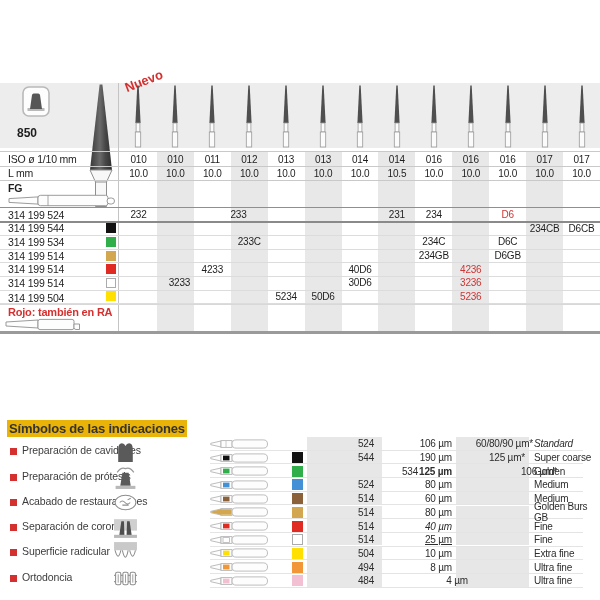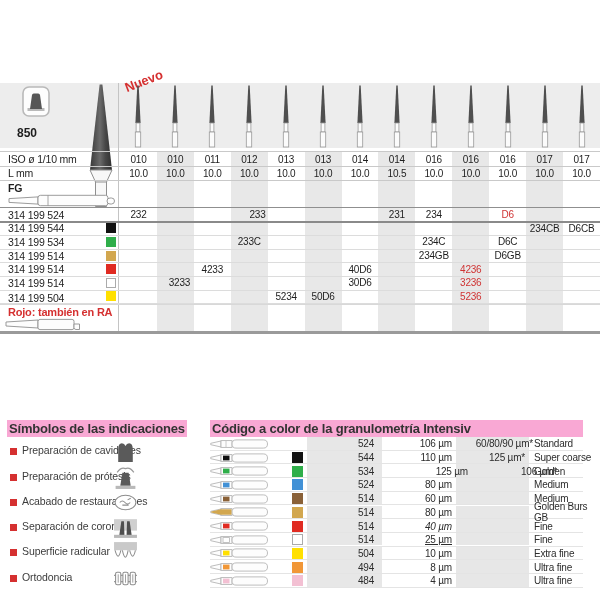--- a/index.html
+++ b/index.html
@@ -5,21 +5,21 @@
   html,body{margin:0;padding:0;background:#fff;}
   #page{position:relative;width:600px;height:600px;background:#fff;overflow:hidden;
         font-family:"Liberation Sans","DejaVu Sans",sans-serif;color:#1e1e1e;}
   .abs{position:absolute;}
   .hline{position:absolute;background:#c9c9c9;height:1px;}
   .num{font-size:10px;letter-spacing:-0.2px;color:#1e1e1e;display:flex;align-items:center;justify-content:center;}
   .red-text{color:#cf3434 !important;}
   .rowlabel{font-size:10.5px;letter-spacing:-0.2px;color:#1e1e1e;display:flex;align-items:center;}
   .chip{position:absolute;width:10px;height:10px;box-sizing:border-box;}
   .stripe{position:absolute;background:#e8e8e8;}
-  .heading-band{position:absolute;background:#f9a8d4;height:17px;display:flex;align-items:center;}
+  .heading-band{position:absolute;background:#eab308;height:17px;display:flex;align-items:center;}
   .heading-text{font-size:13px;font-weight:bold;color:#333;letter-spacing:-0.2px;white-space:nowrap;}
   .sym-label{font-size:10.5px;color:#3c3c3c;letter-spacing:-0.1px;}
   .gran-cell{position:absolute;font-size:10px;letter-spacing:-0.2px;color:#2d2d2d;display:flex;align-items:center;}
   .right{justify-content:flex-end;text-align:center;}
   .band-gray{position:absolute;background:#e7e7e7;}
   svg{display:block;}
 </style>
 </head>
 <body>
 
@@ -214,21 +214,21 @@
       <div class="abs num" style="left: 378.462px; top: 166px; width: 36.9231px; height: 14px;">10.5</div>
       <div class="abs num" style="left: 415.385px; top: 166px; width: 36.9231px; height: 14px;">10.0</div>
       <div class="abs num" style="left: 452.308px; top: 166px; width: 36.9231px; height: 14px;">10.0</div>
       <div class="abs num" style="left: 489.231px; top: 166px; width: 36.9231px; height: 14px;">10.0</div>
       <div class="abs num" style="left: 526.154px; top: 166px; width: 36.9231px; height: 14px;">10.0</div>
       <div class="abs num" style="left: 563.077px; top: 166px; width: 36.9231px; height: 14px;">10.0</div>
     </div>
   <div id="product-rows">
       <div class="abs rowlabel" style="left: 8px; top: 208px; height: 13.6px;">314 199 524</div>
       <div class="abs num" style="left: 120px; top: 208px; width: 36.9231px; height: 13.6px;">232</div>
-      <div class="abs num" style="left: 241px; top: 208px; width: 33px; height: 13.6px;">233</div>
+      <div class="abs num" style="left: 222px; top: 208px; width: 33px; height: 13.6px;">233</div>
       <div class="abs num" style="left: 378.462px; top: 208px; width: 36.9231px; height: 13.6px;">231</div>
       <div class="abs num" style="left: 415.385px; top: 208px; width: 36.9231px; height: 13.6px;">234</div>
       <div class="abs num red-text" style="left: 489.231px; top: 208px; width: 36.9231px; height: 13.6px;">D6</div>
       <div class="abs rowlabel" style="left: 8px; top: 221.6px; height: 13.6px;">314 199 544</div>
       <div class="chip" style="left: 106px; top: 223.4px; background: rgb(18, 18, 18);"></div>
       <div class="abs num" style="left: 526.154px; top: 221.6px; width: 36.9231px; height: 13.6px;">234CB</div>
       <div class="abs num" style="left: 563.077px; top: 221.6px; width: 36.9231px; height: 13.6px;">D6CB</div>
       <div class="abs rowlabel" style="left: 8px; top: 235.2px; height: 13.6px;">314 199 534</div>
       <div class="chip" style="left: 106px; top: 237px; background: rgb(47, 174, 74);"></div>
       <div class="abs num" style="left: 230.769px; top: 235.2px; width: 36.9231px; height: 13.6px;">233C</div>
@@ -318,71 +318,68 @@
      <g fill="#fff" stroke="#8d8d8d" stroke-width="1">
        <rect x="2.5" y="6" width="5" height="12" rx="1.5"></rect>
             <rect x="9.5" y="6" width="5" height="12" rx="1.5"></rect>
             <rect x="16.5" y="6" width="5" height="12" rx="1.5"></rect>
      </g>
           <path d="M5,8 v8 M12,8 v8 M19,8 v8" stroke="#8d8d8d" stroke-width="0.8"></path>
         </svg>
       </div>
     </div>
 
-  <div class="heading-band" style="left:210px;top:420px;width:373px;">
-    <span class="heading-text" style="padding-left:2px;">Código a color de la granulometría Intensiv</span>
-  </div>
   <div id="gran-rows">
       <div class="abs" style="left: 210px; top: 437px; width: 373px; height: 13.7px; border-bottom: 1px solid rgb(228, 228, 228); box-sizing: border-box;">
         <div class="band-gray" style="left: 97px; top: 0px; width: 75px; height: 12.5px;"></div>
         <div class="band-gray" style="left: 246px; top: 0px; width: 73px; height: 12.5px;"></div>
         <div class="abs" style="left: 0px; top: 1.85px;">
           <svg width="58" height="10" viewBox="0 0 58 10">
             <path d="M0.7,4.3 L11,2 L11,8 L0.7,5.7 Z" fill="#fdfdfd" stroke="#b5b5b5" stroke-width="0.9"></path>
     <rect x="11" y="1.6" width="11" height="6.8" fill="#fdfdfd" stroke="#b5b5b5" stroke-width="0.9"></rect>
     <rect x="22" y="0.9" width="35.5" height="8.2" rx="4.1" fill="#fdfdfd" stroke="#b5b5b5" stroke-width="0.9"></rect>
             <line x1="16" y1="2" x2="16" y2="8" stroke="#c4c4c4" stroke-width="0.9"></line>
           </svg>
         </div>
         <div class="gran-cell right" style="left: 97px; top: 0px; width: 67px; height: 13.7px; justify-content: flex-end; right: 0px;">524</div>
         <div class="gran-cell right" style="left: 174px; top: 0px; width: 68px; height: 13.7px; justify-content: flex-end; right: 0px;">106 µm</div>
         <div class="gran-cell right" style="left: 254px; top: 0px; width: 69px; height: 13.7px; justify-content: flex-end; right: 0px;">60/80/90 µm*</div>
-        <div class="gran-cell " style="left: 324px; top: 0px; width: 60px; height: 13.7px;">Standard</div>
+        <div class="gran-cell " style="left: 324px; top: 0px; width: 60px; height: 13.7px; font-style: italic;">Standard</div>
       </div>
       <div class="abs" style="left: 210px; top: 450.7px; width: 373px; height: 13.7px; border-bottom: 1px solid rgb(228, 228, 228); box-sizing: border-box;">
         <div class="band-gray" style="left: 97px; top: 0px; width: 75px; height: 12.5px;"></div>
         <div class="band-gray" style="left: 246px; top: 0px; width: 73px; height: 12.5px;"></div>
         <div class="abs" style="left: 0px; top: 1.85px;">
           <svg width="58" height="10" viewBox="0 0 58 10">
             <path d="M0.7,4.3 L11,2 L11,8 L0.7,5.7 Z" fill="#fdfdfd" stroke="#b5b5b5" stroke-width="0.9"></path>
     <rect x="11" y="1.6" width="11" height="6.8" fill="#fdfdfd" stroke="#b5b5b5" stroke-width="0.9"></rect>
     <rect x="22" y="0.9" width="35.5" height="8.2" rx="4.1" fill="#fdfdfd" stroke="#b5b5b5" stroke-width="0.9"></rect>
             <rect x="13" y="2.6" width="6.5" height="4.8" fill="#121212"></rect>
           </svg>
         </div>
         <div class="abs" style="left: 82px; top: 1.35px; width: 11px; height: 11px; box-sizing: border-box; background: rgb(18, 18, 18);"></div>
         <div class="gran-cell right" style="left: 97px; top: 0px; width: 67px; height: 13.7px; justify-content: flex-end; right: 0px;">544</div>
-        <div class="gran-cell right" style="left: 174px; top: 0px; width: 68px; height: 13.7px; justify-content: flex-end; right: 0px;">110 µm</div>
+        <div class="gran-cell right" style="left: 174px; top: 0px; width: 68px; height: 13.7px; justify-content: flex-end; right: 0px;">190 µm</div>
         <div class="gran-cell right" style="left: 246px; top: 0px; width: 69px; height: 13.7px; justify-content: flex-end; right: 0px;">125 µm*</div>
         <div class="gran-cell " style="left: 324px; top: 0px; width: 60px; height: 13.7px;">Super coarse</div>
       </div>
       <div class="abs" style="left: 210px; top: 464.4px; width: 373px; height: 13.7px; border-bottom: 1px solid rgb(228, 228, 228); box-sizing: border-box;">
         <div class="band-gray" style="left: 97px; top: 0px; width: 75px; height: 12.5px;"></div>
         <div class="band-gray" style="left: 246px; top: 0px; width: 73px; height: 12.5px;"></div>
         <div class="abs" style="left: 0px; top: 1.85px;">
           <svg width="58" height="10" viewBox="0 0 58 10">
             <path d="M0.7,4.3 L11,2 L11,8 L0.7,5.7 Z" fill="#fdfdfd" stroke="#b5b5b5" stroke-width="0.9"></path>
     <rect x="11" y="1.6" width="11" height="6.8" fill="#fdfdfd" stroke="#b5b5b5" stroke-width="0.9"></rect>
     <rect x="22" y="0.9" width="35.5" height="8.2" rx="4.1" fill="#fdfdfd" stroke="#b5b5b5" stroke-width="0.9"></rect>
             <rect x="13" y="2.6" width="6.5" height="4.8" fill="#2fae4a"></rect>
           </svg>
         </div>
         <div class="abs" style="left: 82px; top: 1.35px; width: 11px; height: 11px; box-sizing: border-box; background: rgb(47, 174, 74);"></div>
-        <div class="gran-cell right" style="left: 97px; top: 0px; width: 67px; height: 13.7px; justify-content: flex-end; right: 0px;">534</div>
-        <div class="gran-cell right" style="left: 190px; top: 0px; width: 68px; height: 13.7px; justify-content: flex-end; right: 0px;">125 µm</div>
+        <div class="gran-cell right" style="left: 97px; top: 0px; width: 67px; height: 13.7px; justify-content: flex-end; right: 0px; padding-left: 44px;">534</div>
+        <div class="gran-cell right" style="left: 174px; top: 0px; width: 68px; height: 13.7px; justify-content: flex-end; right: 0px; font-weight: bold;">125 µm</div>
         <div class="gran-cell right" style="left: 240px; top: 0px; width: 69px; height: 13.7px; justify-content: flex-end; right: 0px; padding-left: 38px;">106 µm*</div>
         <div class="gran-cell " style="left: 324px; top: 0px; width: 60px; height: 13.7px;">Golden</div>
       </div>
       <div class="abs" style="left: 210px; top: 478.1px; width: 373px; height: 13.7px; border-bottom: 1px solid rgb(228, 228, 228); box-sizing: border-box;">
         <div class="band-gray" style="left: 97px; top: 0px; width: 75px; height: 12.5px;"></div>
         <div class="band-gray" style="left: 246px; top: 0px; width: 73px; height: 12.5px;"></div>
         <div class="abs" style="left: 0px; top: 1.85px;">
           <svg width="58" height="10" viewBox="0 0 58 10">
             <path d="M0.7,4.3 L11,2 L11,8 L0.7,5.7 Z" fill="#fdfdfd" stroke="#b5b5b5" stroke-width="0.9"></path>
     <rect x="11" y="1.6" width="11" height="6.8" fill="#fdfdfd" stroke="#b5b5b5" stroke-width="0.9"></rect>
@@ -497,18 +494,18 @@
         <div class="abs" style="left: 0px; top: 1.85px;">
           <svg width="58" height="10" viewBox="0 0 58 10">
             <path d="M0.7,4.3 L11,2 L11,8 L0.7,5.7 Z" fill="#fdfdfd" stroke="#b5b5b5" stroke-width="0.9"></path>
     <rect x="11" y="1.6" width="11" height="6.8" fill="#fdfdfd" stroke="#b5b5b5" stroke-width="0.9"></rect>
     <rect x="22" y="0.9" width="35.5" height="8.2" rx="4.1" fill="#fdfdfd" stroke="#b5b5b5" stroke-width="0.9"></rect>
             <rect x="13" y="2.6" width="6.5" height="4.8" fill="#f3c0d3"></rect>
           </svg>
         </div>
         <div class="abs" style="left: 82px; top: 1.35px; width: 11px; height: 11px; box-sizing: border-box; background: rgb(243, 192, 211);"></div>
         <div class="gran-cell right" style="left: 97px; top: 0px; width: 67px; height: 13.7px; justify-content: flex-end; right: 0px;">484</div>
-        <div class="gran-cell right" style="left: 174px; top: 0px; width: 68px; height: 13.7px; justify-content: flex-end; right: 0px;">4 µm</div>
+        <div class="gran-cell right" style="left: 190px; top: 0px; width: 68px; height: 13.7px; justify-content: flex-end; right: 0px;">4 µm</div>
         <div class="gran-cell " style="left: 324px; top: 0px; width: 60px; height: 13.7px;">Ultra fine</div>
       </div>
     </div>
 
 </div>
 
 </body></html>

